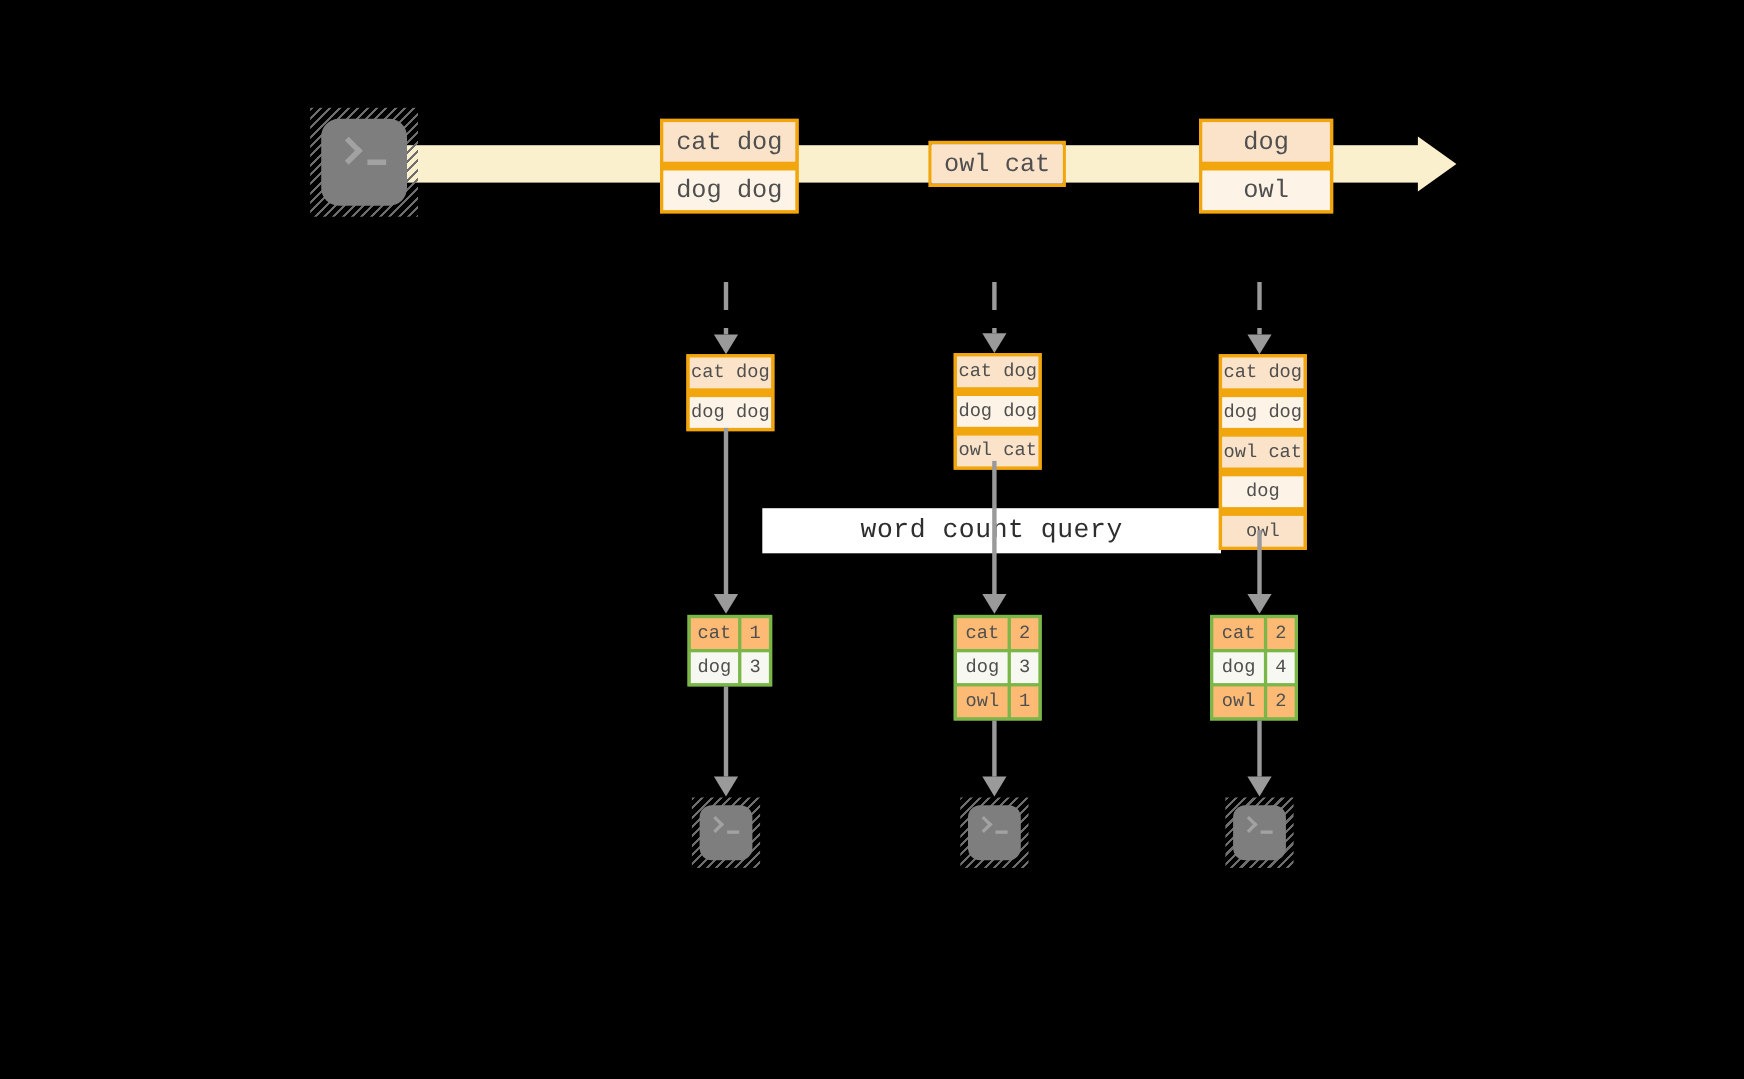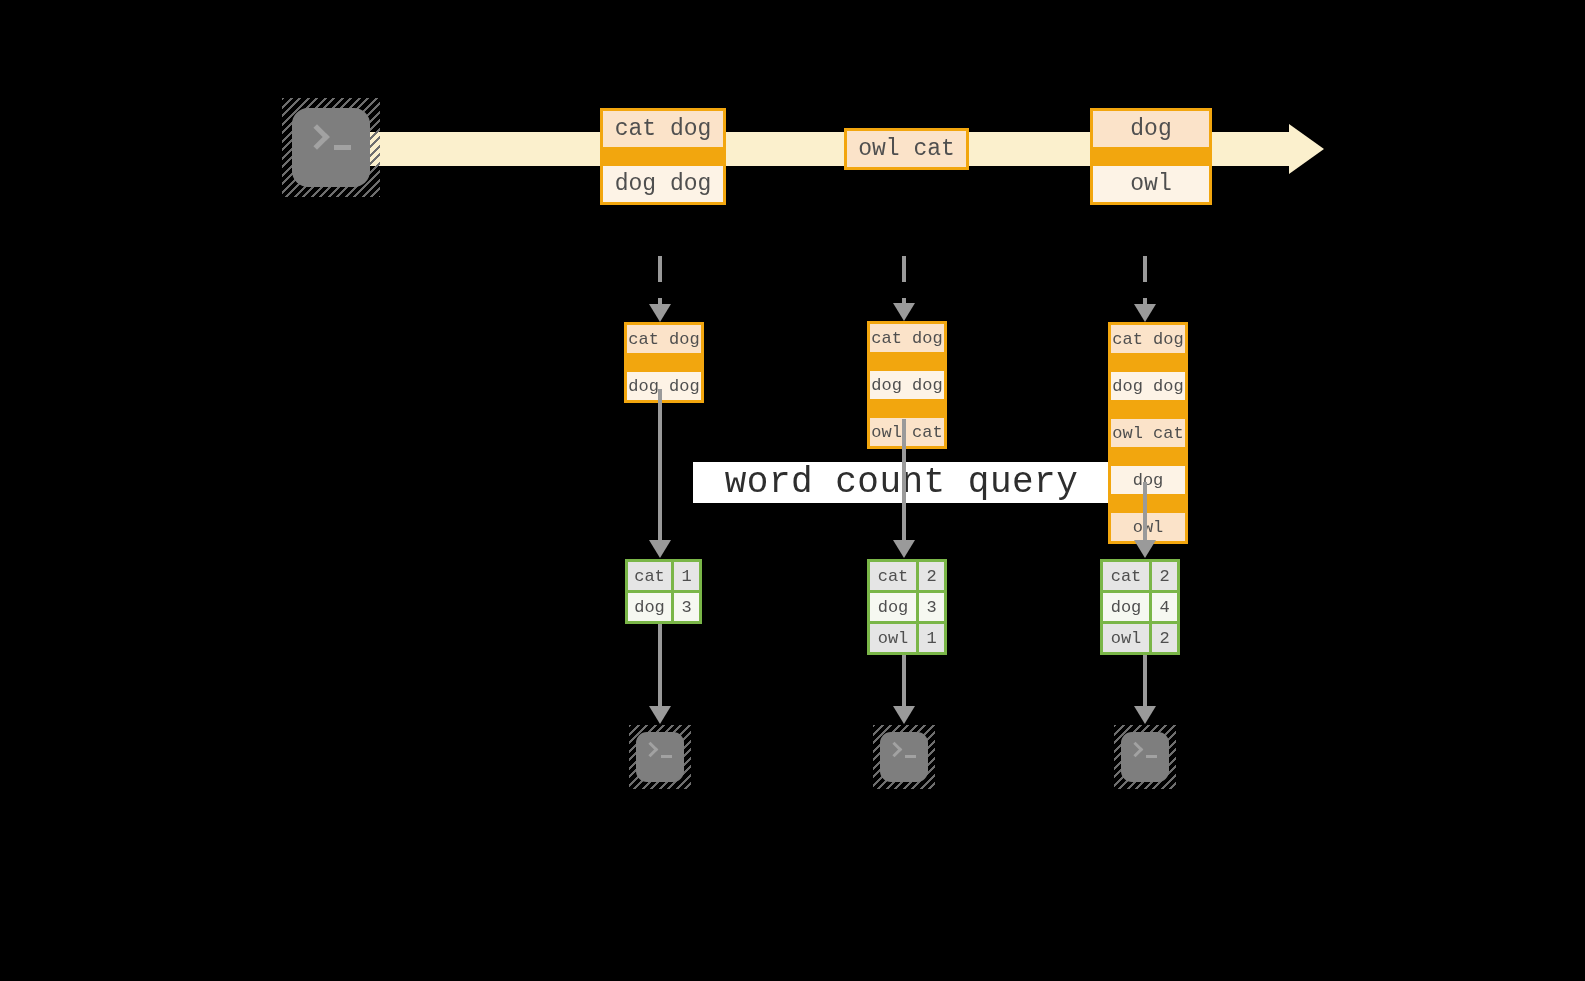--- a/index.html
+++ b/index.html
@@ -27,45 +27,45 @@
   .chev{transform:rotate(45deg);border:0 solid #a2a2a2;}
   .term.large .chev{width:13px;height:13px;border-top-width:5px;border-right-width:5px;margin-bottom:6px;}
   .term.small .chev{width:8px;height:8px;border-top-width:3px;border-right-width:3px;margin-bottom:4px;}
   .tdash{background:#a2a2a2;}
   .term.large .tdash{width:17px;height:5px;margin-left:8px;margin-bottom:2px;}
   .term.small .tdash{width:11px;height:3px;margin-left:5px;margin-bottom:1px;}
 
   
   .obox{position:absolute;border:3px solid #f2a60e;display:flex;flex-direction:column;z-index:3;background:#f2a60e;}
   .obox .row{display:flex;align-items:center;justify-content:center;color:#4f4f4f;}
-  .obox .row + .row{margin-top:19px;text-align:center;}
+  .obox .row + .row{margin-top:8px;text-align:center;}
   .ev .row{height:36px;font-size:23px;}
   .stk .row{height:28px;font-size:17px;}
   .fill-a{background:#fbe3c9;}
   .fill-b{background:#fdf3e6;}
 
   
   .gtable{position:absolute;border:3px solid #7ab648;display:flex;flex-direction:column;z-index:3;background:#7ab648;}
   .gtable .trow{display:flex;height:28px;}
   .gtable .trow + .trow{margin-top:3px;}
   .wcell{flex:1;display:flex;align-items:center;justify-content:center;font-size:17px;color:#4f4f4f;}
   .ccell{width:25px;margin-left:3px;display:flex;align-items:center;justify-content:center;font-size:17px;color:#4f4f4f;}
-  .trow-a .wcell,.trow-a .ccell{background:#e5e5e5;}
+  .trow-a .wcell,.trow-a .ccell{background:#fdba74;}
   .trow-b .wcell,.trow-b .ccell{background:#f6f8f1;}
 
   
   .varrow{position:absolute;width:22px;display:flex;flex-direction:column;align-items:center;z-index:3;}
   .varrow .shaft{width:4px;flex:1;background:#9a9a9a;}
   .varrow .shaft.dashed{background:repeating-linear-gradient(to bottom,#9a9a9a 0 26px,transparent 26px 42px);}
   .varrow .head{width:0;height:0;border-left:11px solid transparent;border-right:11px solid transparent;border-top:18px solid #9a9a9a;}
 
   
   .banner{position:absolute;left:693px;top:462px;width:417px;height:41px;background:#ffffff;z-index:2;
     display:flex;align-items:center;justify-content:center;}
-  .banner span{font-size:36px;color:#2e2e2e;letter-spacing:0.5px;}
+  .banner span{font-size:24px;color:#2e2e2e;letter-spacing:0.5px;}
 </style>
 </head>
 <body>
 
 <div class="canvas">
 
   <div class="band"></div>
   <div class="band-head"></div>
 
   <div class="term large">

